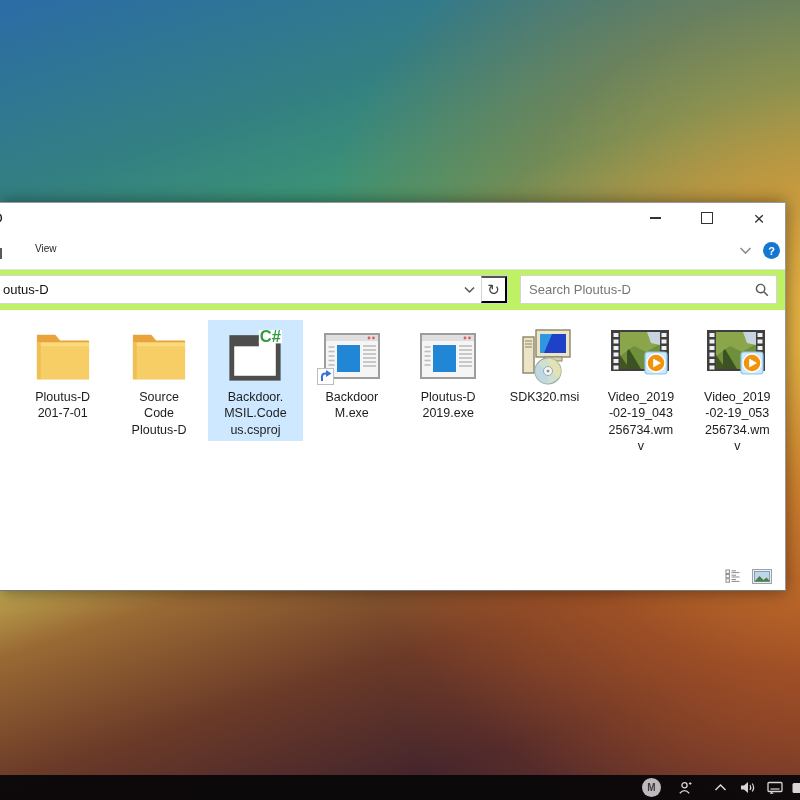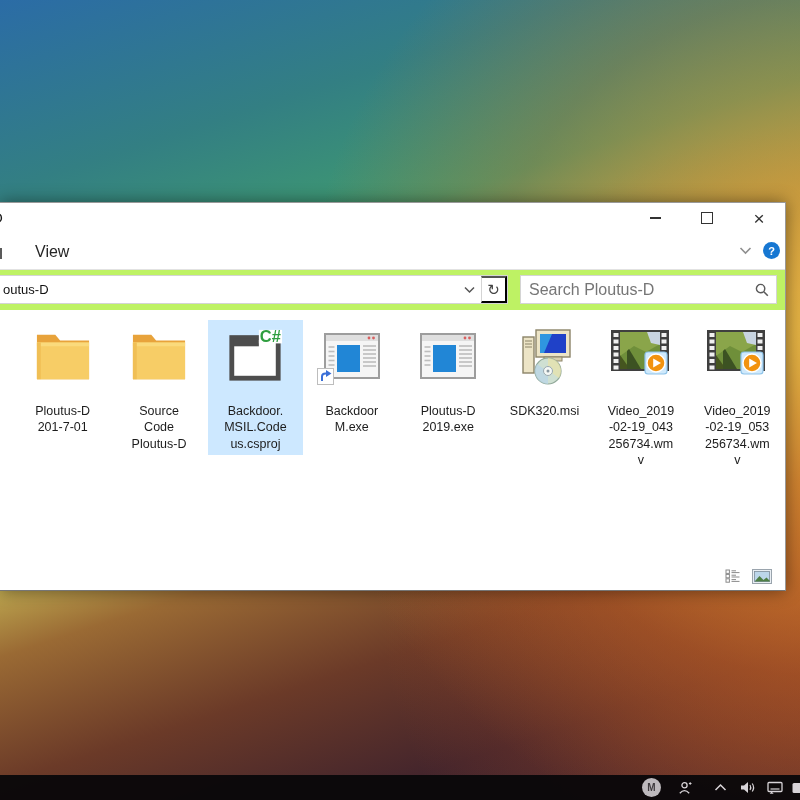--- a/index.html
+++ b/index.html
@@ -24,40 +24,40 @@
   .title-clip{position:absolute;left:0;top:6px;width:5px;height:18px;overflow:hidden;}
   .title-clip span{display:block;margin-left:-8px;font-size:15px;color:#1a1a1a;}
   .win-controls{position:absolute;right:0;top:0;display:flex;}
   .win-btn{width:52px;height:30px;display:flex;align-items:center;justify-content:center;background:#fff;border:none;padding:0;cursor:default;}
   .glyph-min{width:11px;height:1.5px;background:#333;}
   .glyph-max{width:10px;height:10px;border:1.4px solid #333;background:#fff;}
   .glyph-close{font-size:19px;color:#333;line-height:1;font-weight:400;}
 
   .menubar{height:34px;position:relative;border-bottom:1px solid #e2e2e2;background:#fff;}
   .tab-clip{position:absolute;left:0;top:13px;width:2px;height:11px;background:#5a5a5a;}
-  .view-tab{position:absolute;left:35px;top:8px;font-size:16px;color:#262626;}
+  .view-tab{position:absolute;left:35px;top:8px;font-size:10px;color:#262626;}
   .ribbon-right{position:absolute;right:5px;top:7px;display:flex;align-items:center;gap:11px;}
   .help-circle{width:17px;height:17px;border-radius:50%;background:#1677d2;color:#fff;font-size:11px;font-weight:bold;display:flex;align-items:center;justify-content:center;}
 
   .toolbar{height:40px;position:relative;background:#bef264;}
   .addressbar{position:absolute;left:-4px;top:5px;width:512px;height:29px;border:1px solid #d4d4d4;box-sizing:border-box;display:flex;align-items:center;background:#fff;}
   .addr-input{flex:1;border:none;outline:none;background:transparent;font-family:inherit;font-size:13px;color:#111;padding:0 0 0 6px;min-width:0;}
   .addr-chevron{width:24px;display:flex;justify-content:center;align-items:center;height:100%;}
   .addr-refresh{width:26px;height:100%;border-left:1px solid #d4d4d4;display:flex;align-items:center;justify-content:center;font-size:15px;color:#444;background:#fff;padding:0;}
   .searchbox{position:absolute;left:520px;top:5px;width:257px;height:29px;border:1px solid #d4d4d4;box-sizing:border-box;display:flex;align-items:center;background:#fff;}
-  .search-input{flex:1;border:none;outline:none;background:transparent;font-family:inherit;font-size:16px;color:#333;padding-left:8px;min-width:0;}
+  .search-input{flex:1;border:none;outline:none;background:transparent;font-family:inherit;font-size:13px;color:#333;padding-left:8px;min-width:0;}
   .search-input::placeholder{color:#767676;opacity:1;}
   .search-icon-box{width:28px;display:flex;align-items:center;justify-content:center;}
 
   .content{position:absolute;top:107px;bottom:28px;left:0;right:0;background:#fff;overflow:hidden;}
   .file-grid{display:flex;align-items:flex-start;padding:10px 0 0 15px;gap:1px;}
   .tile{width:96px;box-sizing:border-box;display:flex;flex-direction:column;align-items:center;padding:3px 2px 3px;}
   .tile.selected{background:#cde8ff;}
   .icon-box{height:64px;width:72px;display:flex;align-items:center;justify-content:center;position:relative;}
-  .label{margin-top:16px;font-size:12.5px;line-height:1.3;color:#1c1c1c;text-align:center;white-space:pre-line;word-break:break-all;}
+  .label{margin-top:2px;font-size:12.5px;line-height:1.3;color:#1c1c1c;text-align:center;white-space:pre-line;word-break:break-all;}
   .ic{display:none;}
   .tile[data-type="folder"] .ic-folder{display:block;}
   .tile[data-type="csproj"] .ic-csproj{display:block;}
   .tile[data-type="exe"] .ic-exe,.tile[data-type="exe-shortcut"] .ic-exe{display:block;}
   .tile[data-type="msi"] .ic-msi{display:block;}
   .tile[data-type="video"] .ic-video{display:block;}
   .shortcut-arrow{display:none;position:absolute;left:1px;bottom:2px;}
   .tile[data-type="exe-shortcut"] .shortcut-arrow{display:block;}
 
   .statusbar{position:absolute;bottom:0;left:0;right:0;height:28px;background:#fff;display:flex;justify-content:flex-end;align-items:center;gap:7px;padding-right:12px;}

